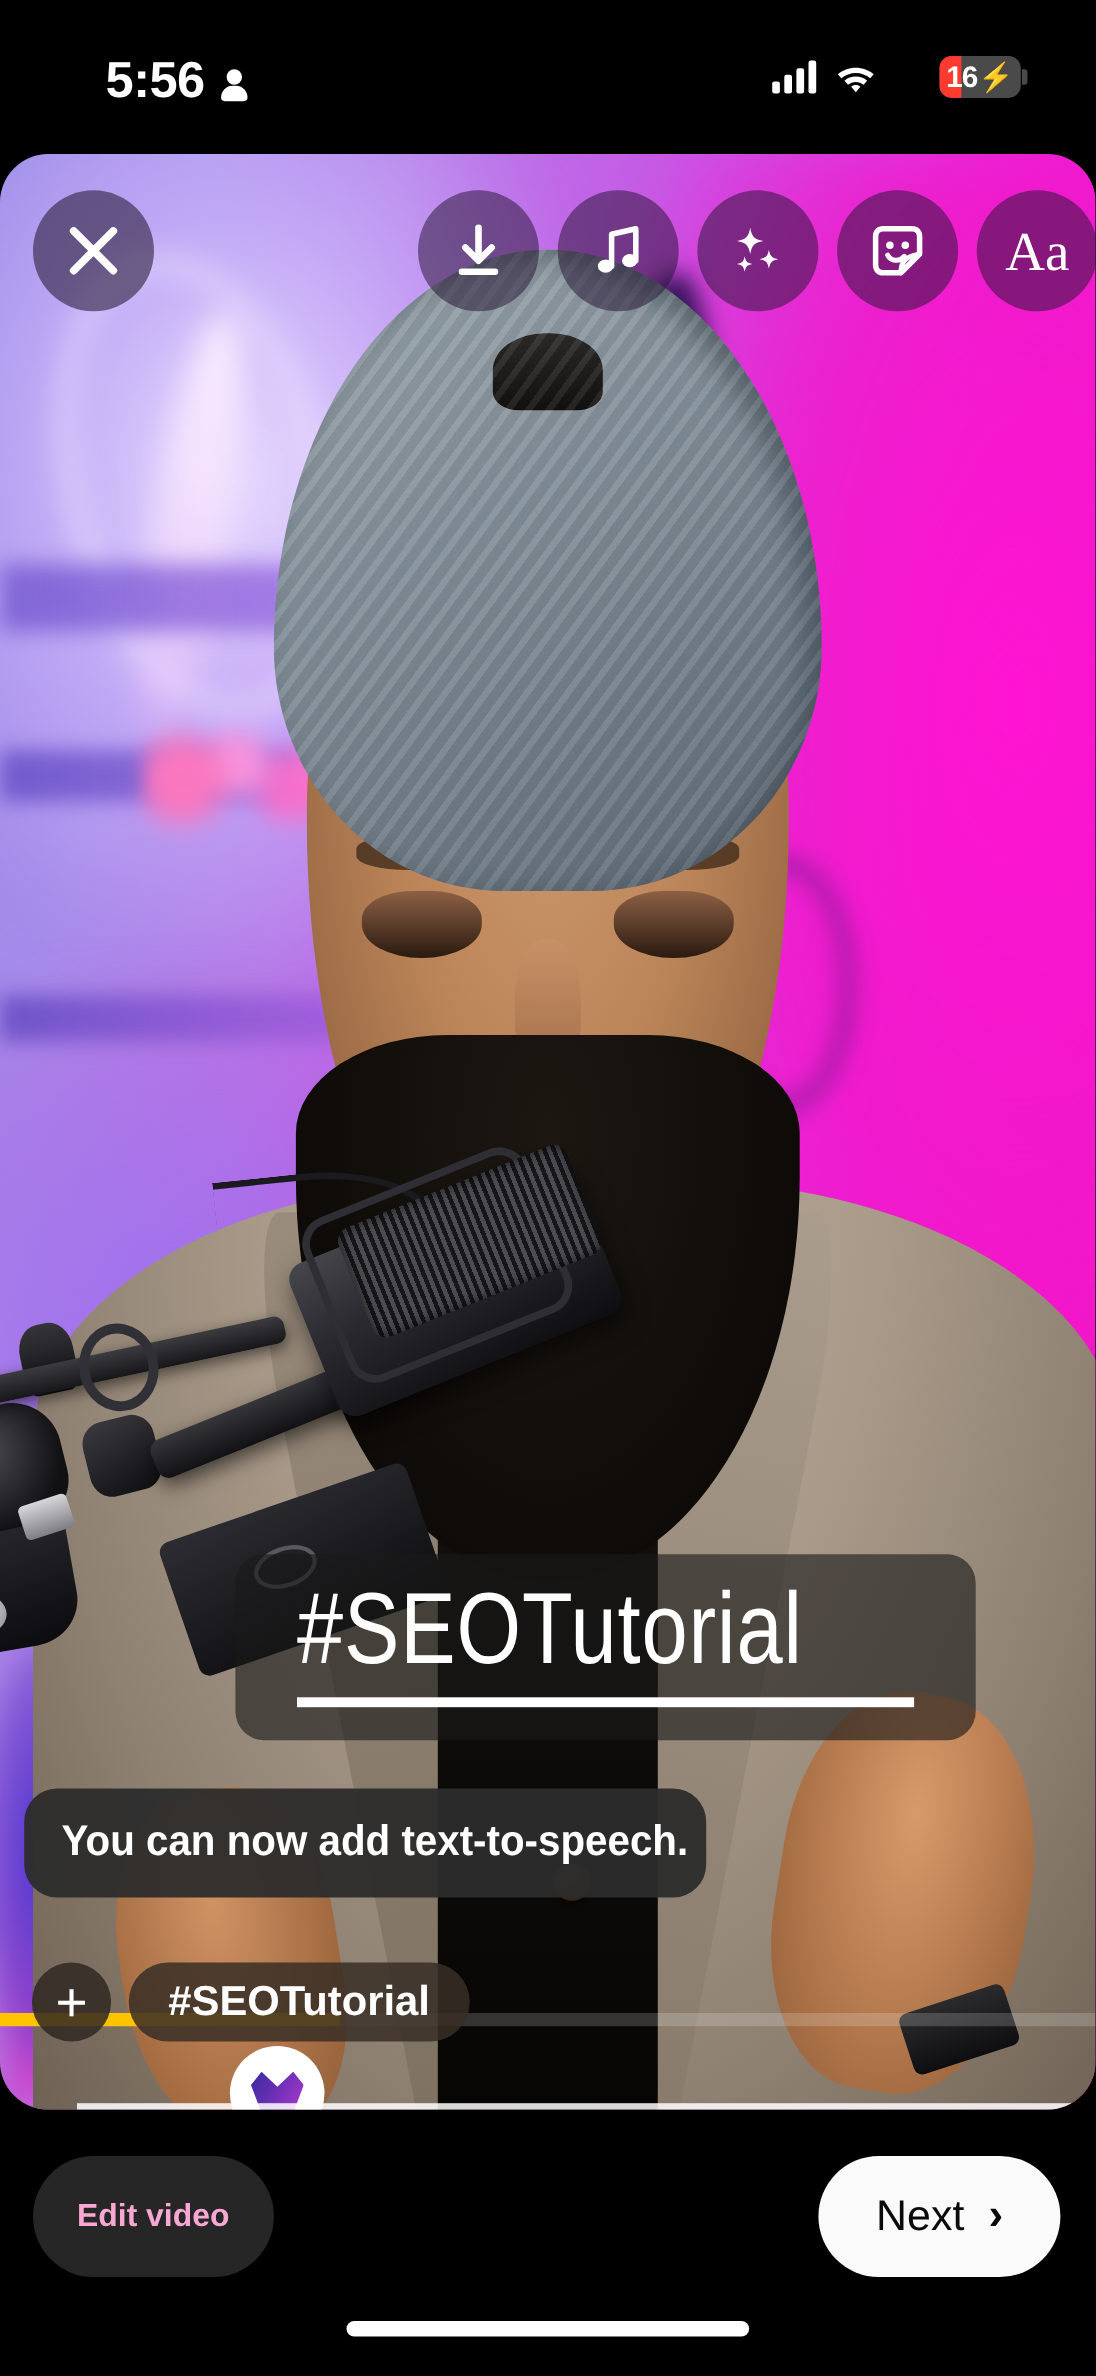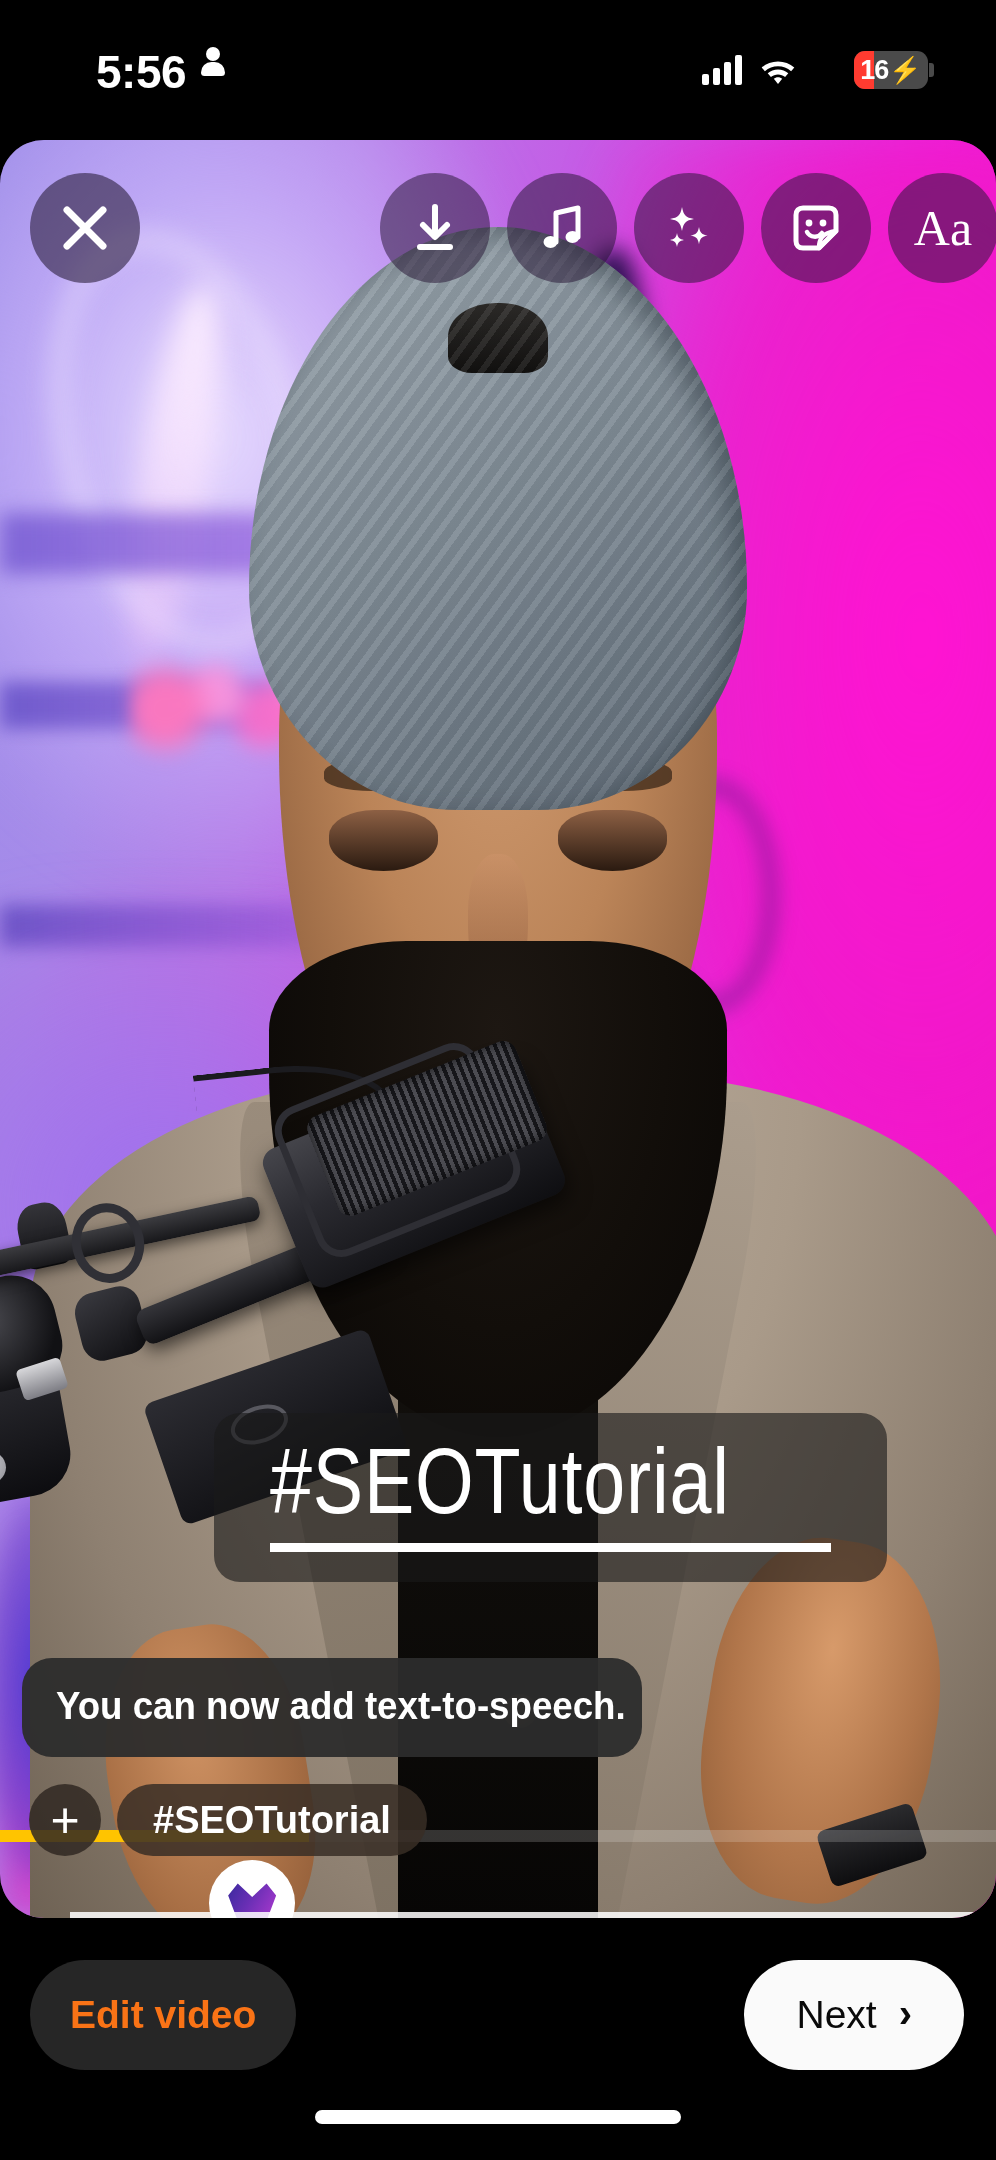--- a/index.html
+++ b/index.html
@@ -9,21 +9,21 @@
     font-family:"Liberation Sans", sans-serif;
     overflow:hidden; position:relative;
   }
 
   
   .statusbar {
     position:absolute; top:0; left:0; width:996px; height:140px;
     display:flex; align-items:center; justify-content:space-between;
     padding:0 62px 0 96px; z-index:40;
   }
-  .sb-left { display:flex; align-items:flex-start; gap:14px; }
+  .sb-left { display:flex; align-items:flex-end; gap:14px; }
   .sb-time {
     color:#fff; font-size:46px; font-weight:600; letter-spacing:-0.5px;
     font-family:"Liberation Sans", sans-serif; line-height:1;
     position:relative; top:2px;
   }
   .sb-person { width:26px; height:30px; position:relative; }
   .sb-person::before {
     content:""; position:absolute; top:0; left:6px;
     width:14px; height:14px; border-radius:50%; background:#fff;
   }
@@ -412,21 +412,20 @@
   }
   .sticker-hashtag .rule {
     height:9px; background:#fff; margin-top:14px; width:100%;
   }
 
   .tts-tooltip {
     position:absolute; left:22px; top:1626px; z-index:26;
     background:rgba(44,44,44,.95);
     border-radius:30px; padding:27px 34px 29px 34px;
     max-width:620px;
-    margin-top:32px;
   }
   .tts-tooltip .txt {
     color:#fff; font-size:39px; font-weight:700; line-height:1.1;
     font-family:"Liberation Sans", sans-serif;
     white-space:nowrap; transform:scaleX(.94); transform-origin:left center;
   }
 
   .tag-row {
     position:absolute; left:29px; top:1784px; z-index:27;
     display:flex; align-items:center; gap:16px;
@@ -448,24 +447,24 @@
   }
 
   
   .bottombar {
     position:absolute; left:0; bottom:0; width:996px; height:242px;
     z-index:35; background:#000;
     display:flex; align-items:flex-start; justify-content:space-between;
     padding:42px 32px 0 30px;
   }
   .btn-edit {
-    background:#262626; color:#f97316;
+    background:#262626; color:#f9a8d4;
     height:110px; border-radius:55px;
     display:flex; align-items:center; padding:0 40px;
-    font-size:39px; font-weight:700; cursor:pointer;
+    font-size:29px; font-weight:700; cursor:pointer;
     font-family:"Liberation Sans", sans-serif;
   }
   .btn-next {
     background:#fafafa; color:#0a0a0a;
     height:110px; border-radius:55px;
     display:flex; align-items:center; gap:22px; padding:5px 52px;
     font-size:39px; font-weight:500; cursor:pointer;
     font-family:"Liberation Sans", sans-serif;
   }
   .btn-next .chev {

